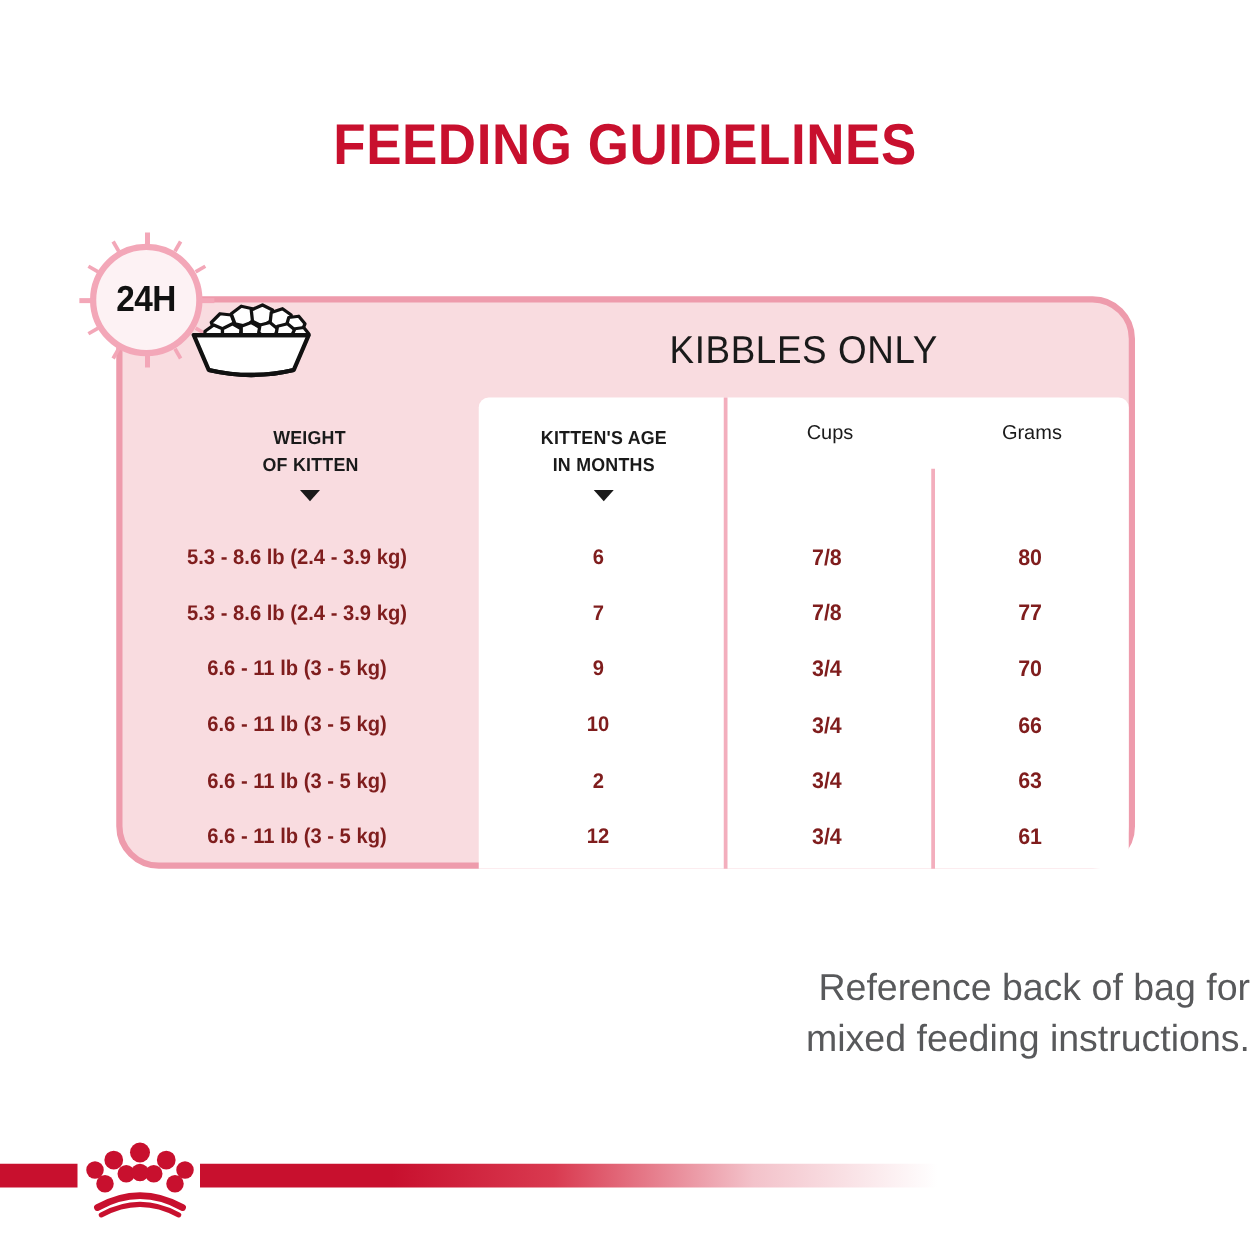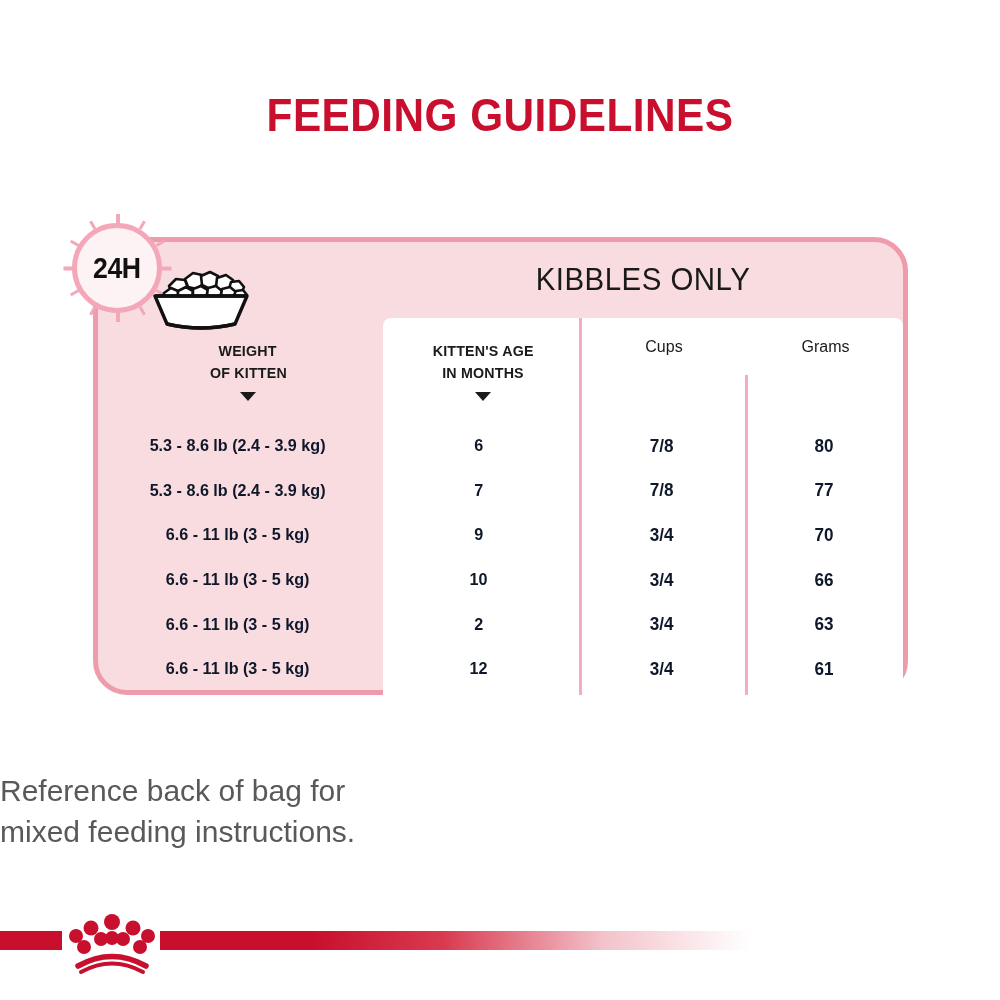--- a/index.html
+++ b/index.html
@@ -121,34 +121,34 @@
 
   
   .rows { position: absolute; left: 0; top: 182px; width: 805px; }
   .row {
     position: relative;
     height: 44.6px;
     display: flex;
     align-items: center;
     font-weight: bold;
     font-size: 17px;
-    color: #0f172a;
+    color: #7f1d1d;
   }
   .cell { text-align: center; }
   .cell span { display: inline-block; transform: scaleX(0.95); }
   .c-weight { width: 280px; }
   .c-age    { width: 201px; }
   .c-cups   { width: 166px; font-size: 18px; }
   .c-grams  { width: 158px; font-size: 18px; }
 
   
   .badge {
     position: absolute;
     left: 63px;
-    top: 214px;
+    top: 186px;
     width: 210px;
     height: 118px;
   }
   .clock {
     position: absolute;
     left: 0; top: 0;
     width: 108px; height: 108px;
   }
   .clock-face {
     position: absolute;
@@ -197,21 +197,21 @@
     width: 140px;
     height: 72px;
     z-index: 3;
   }
 
   
   .note {
     position: absolute;
     left: 0; top: 770px;
     width: 1000px;
-    text-align: left;
+    text-align: right;
     color: #58595B;
     font-size: 30px;
     line-height: 41px;
   }
 
   
   .bar-left {
     position: absolute;
     left: 0; top: 931px;
     width: 62px; height: 19px;

